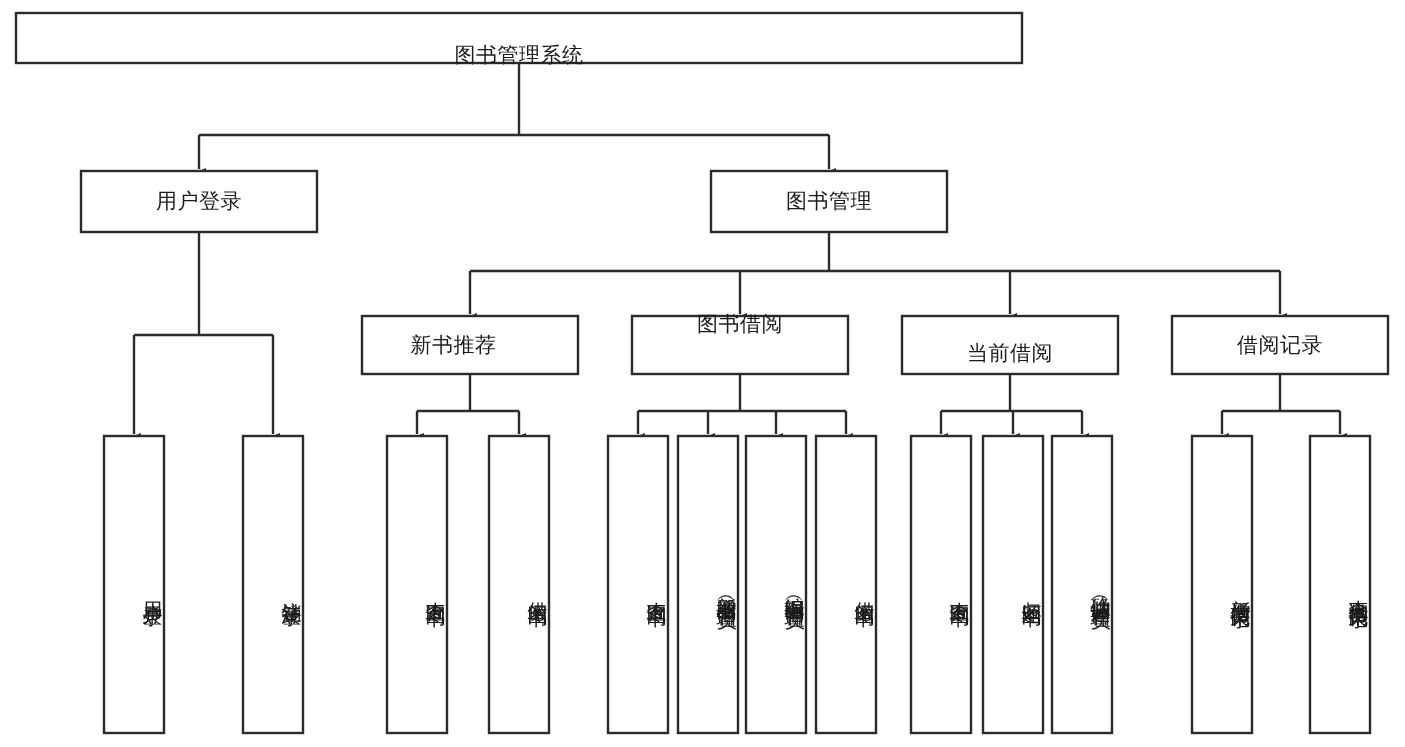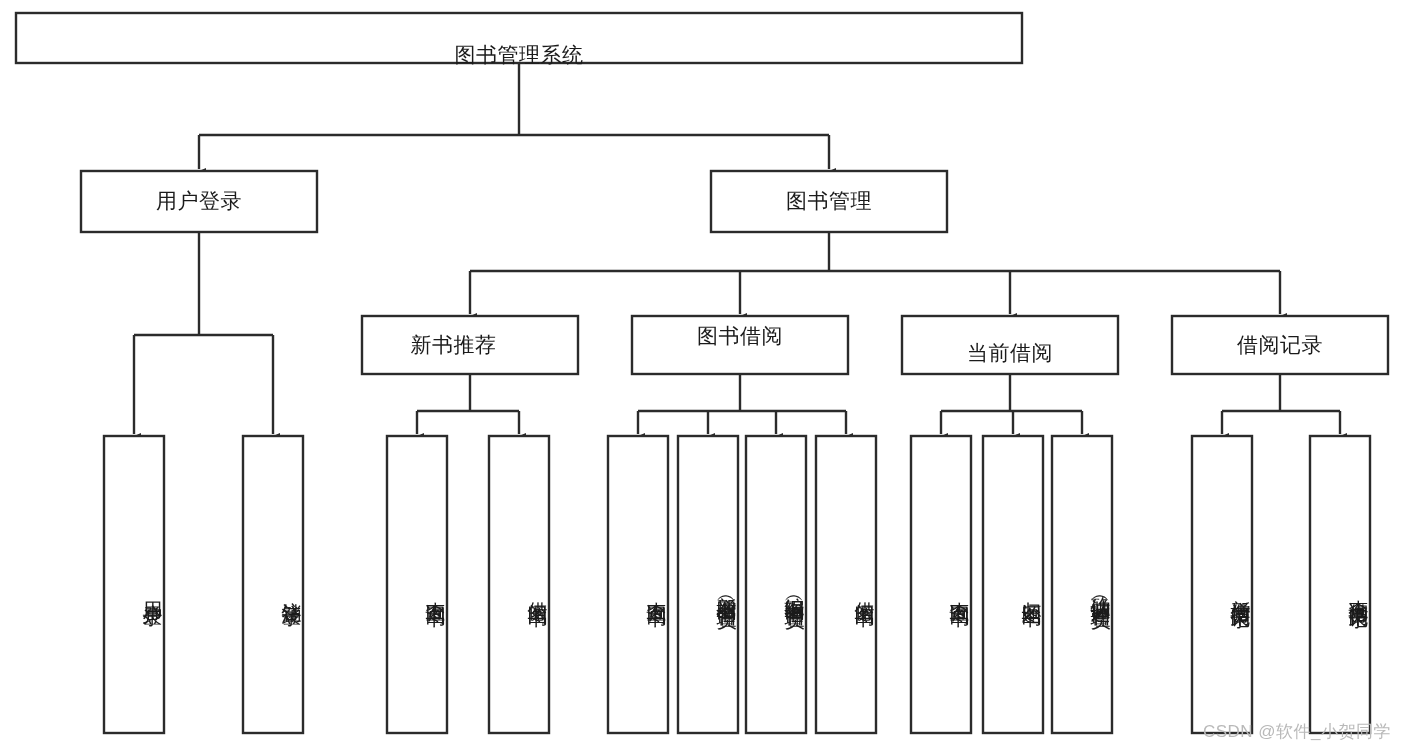--- a/index.html
+++ b/index.html
@@ -145,32 +145,31 @@
         <rect x="1192" y="436" width="60" height="297" class="node-rect-leaf"></rect>
         <rect x="1310" y="436" width="60" height="297" class="node-rect-leaf"></rect>
       </g>
   </svg>
 
   <div id="labels">
       <div class="node-label" style="left: 16px; top: 30px; width: 1006px; height: 50px;">图书管理系统</div>
       <div class="node-label" style="left: 81px; top: 171px; width: 236px; height: 61px;">用户登录</div>
       <div class="node-label" style="left: 711px; top: 171px; width: 236px; height: 61px;">图书管理</div>
       <div class="node-label" style="left: 362px; top: 316px; width: 183px; height: 58px;">新书推荐</div>
-      <div class="node-label" style="left: 632px; top: 316px; width: 216px; height: 40px;">图书借阅</div>
+      <div class="node-label" style="left: 632px; top: 304px; width: 216px; height: 40px;">图书借阅</div>
       <div class="node-label" style="left: 902px; top: 316px; width: 216px; height: 74px;">当前借阅</div>
       <div class="node-label" style="left: 1172px; top: 316px; width: 216px; height: 58px; border-radius: 19px;">借阅记录</div>
       <div class="node-label vertical" style="left: 104px; top: 436px; width: 60px; height: 297px;">用户登录</div>
       <div class="node-label vertical" style="left: 243px; top: 436px; width: 60px; height: 297px;">注销登录</div>
       <div class="node-label vertical" style="left: 387px; top: 436px; width: 60px; height: 297px;">查询图书</div>
       <div class="node-label vertical" style="left: 489px; top: 436px; width: 60px; height: 297px;">借阅图书</div>
       <div class="node-label vertical" style="left: 608px; top: 436px; width: 60px; height: 297px;">查询图书</div>
       <div class="node-label vertical" style="left: 678px; top: 436px; width: 60px; height: 297px;">新增图书（管理员）</div>
       <div class="node-label vertical" style="left: 746px; top: 436px; width: 60px; height: 297px;">编辑图书（管理员）</div>
       <div class="node-label vertical" style="left: 816px; top: 436px; width: 60px; height: 297px;">借阅图书</div>
       <div class="node-label vertical" style="left: 911px; top: 436px; width: 60px; height: 297px;">查询图书</div>
       <div class="node-label vertical" style="left: 983px; top: 436px; width: 60px; height: 297px;">归还图书</div>
       <div class="node-label vertical" style="left: 1052px; top: 436px; width: 60px; height: 297px;">确认归还（管理员）</div>
       <div class="node-label vertical" style="left: 1192px; top: 436px; width: 60px; height: 297px;">新增借阅记录</div>
       <div class="node-label vertical" style="left: 1310px; top: 436px; width: 60px; height: 297px;">查询借阅记录</div>
     </div>
 
-  <div class="watermark">CSDN @软件_小贺同学</div>
 </div>
 
 </body></html>

